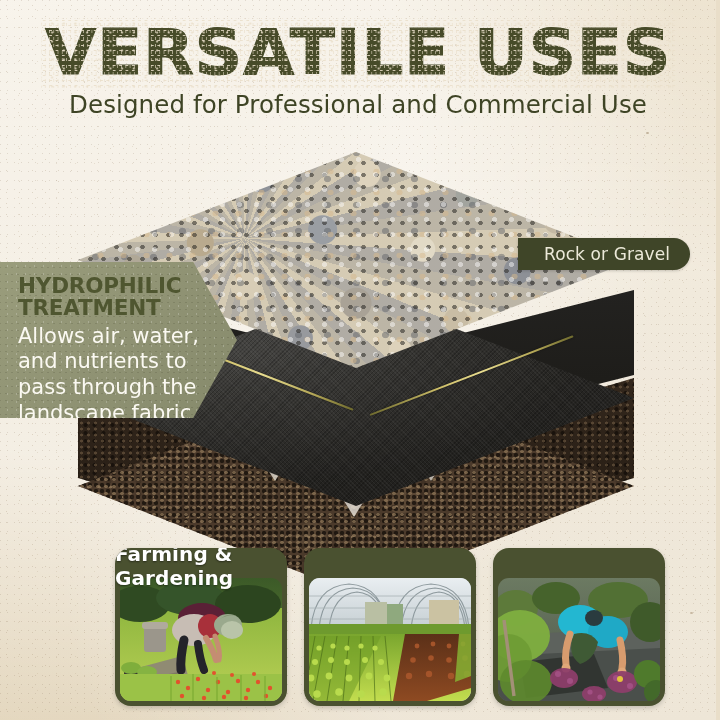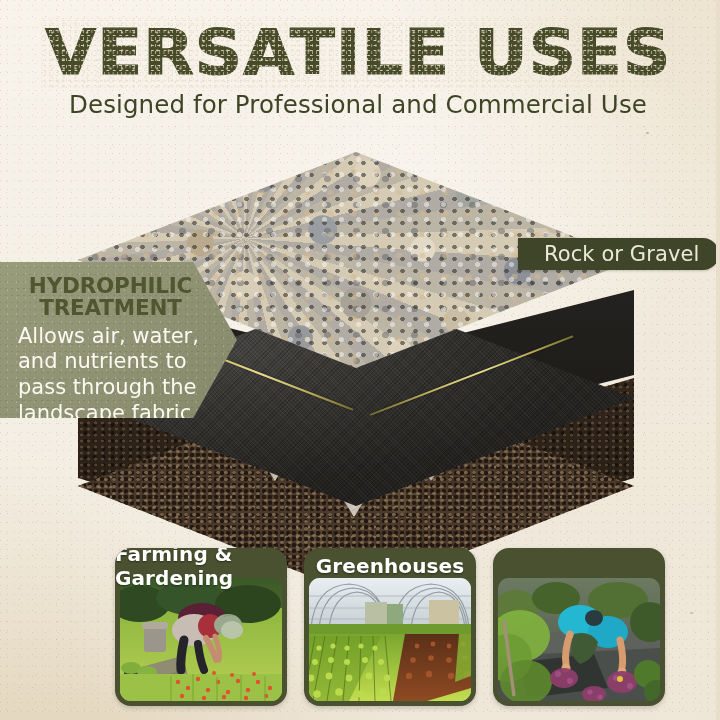--- a/index.html
+++ b/index.html
@@ -202,42 +202,41 @@
   .callout-inner{position:absolute;left:24px;top:13px;width:185px;}
   .callout-title{
     font-family:"DejaVu Sans",sans-serif;
     font-weight:bold;
     font-size:21.5px;
     line-height:1.02;
     color:#4f5630;
     letter-spacing:-.2px;
     margin:0;
     text-transform:uppercase;
-    text-align:center;
   }
   .callout-body{
     font-family:"DejaVu Sans",sans-serif;
     font-size:21px;
     line-height:1.22;
     color:#fbf9f2;
     margin:5px 0 0 0;
   }
 
   
   .pill{
     position:absolute;height:32px;
     background:#3f4528;
     border-radius:0 17px 17px 0;
     display:flex;align-items:center;
     padding:0 20px 0 26px;
     box-shadow:0 1px 3px rgba(0,0,0,.18);
   }
   .pill span{
     font-family:"DejaVu Sans",sans-serif;
-    font-size:21px;
+    font-size:17px;
     color:#ece9d9;
     white-space:nowrap;
     letter-spacing:.1px;
   }
 
   
   .cards{position:absolute;left:0;top:548px;width:720px;height:166px;}
   .card{
     position:absolute;top:0;width:172px;height:158px;
     background:#4a5130;
@@ -398,21 +397,20 @@
               <rect x="72" y="96" width="2" height="27"></rect>
             <rect x="96" y="99" width="2" height="24"></rect>
               <rect x="120" y="97" width="2" height="26"></rect>
             <rect x="144" y="98" width="2" height="25"></rect>
           </g>
         </svg>
       </div>
     </div>
 
     <div class="card" style="left:304px;">
-      <div class="card-label">Greenhouses</div>
       <div class="card-photo">
         <svg viewBox="0 0 162 123" preserveAspectRatio="none">
           <defs>
             <linearGradient id="g1roof" x1="0" y1="0" x2="0" y2="1">
               <stop offset="0" stop-color="#e9eef1"></stop>
                 <stop offset="1" stop-color="#c6cfd3"></stop>
             </linearGradient>
             <linearGradient id="g1bed" x1="0" y1="0" x2="0" y2="1">
               <stop offset="0" stop-color="#7aa62e"></stop>
                 <stop offset="1" stop-color="#c3dd4f"></stop>

